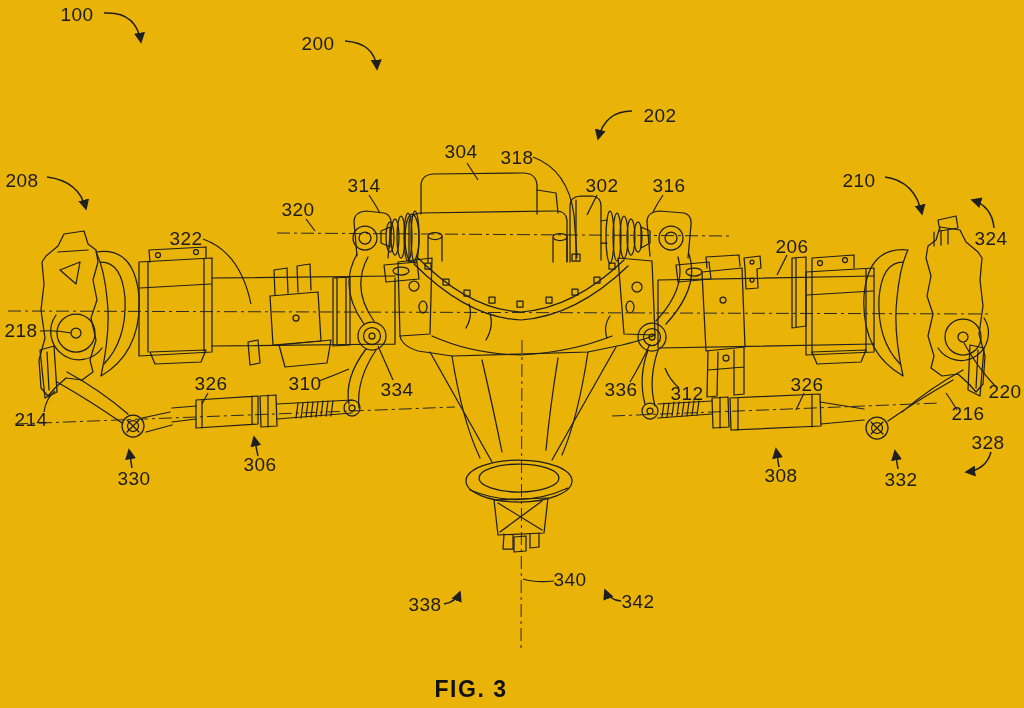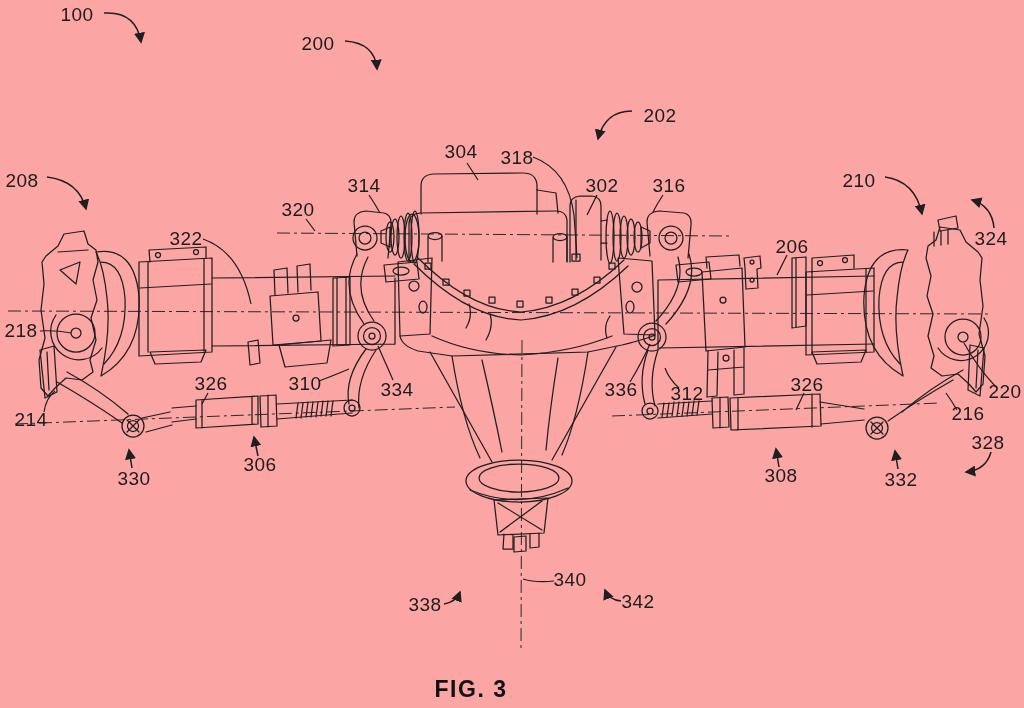--- a/index.html
+++ b/index.html
@@ -1,16 +1,16 @@
 <!DOCTYPE html>
 <html><head>
 <meta charset="utf-8">
 <style>
   html,body{margin:0;padding:0;background:#fff;}
-  .stage{position:relative;width:1024px;height:708px;background:#fca5a5;overflow:hidden;
+  .stage{position:relative;width:1024px;height:708px;background:#eab308;overflow:hidden;
          font-family:"Liberation Sans",sans-serif;text-align:right;}
   svg{display:block;width:1024px;height:708px;}
   .draw path,.draw ellipse,.draw circle,.draw rect,.draw line{
     fill:none;stroke:#1f1f1f;stroke-width:1.25;stroke-linecap:round;stroke-linejoin:round;}
   .thick{stroke-width:3.5;}
   .cl path{fill:none;stroke:#2a2a2a;stroke-width:1;stroke-dasharray:13 4 3 4;}
   .leads path{fill:none;stroke:#1f1f1f;stroke-width:1.2;}
   .arrows path{fill:none;stroke:#1f1f1f;stroke-width:1.5;}
   text.ref{font:19px "Liberation Sans",sans-serif;fill:#1c1c1c;letter-spacing:.5px;}
   text.cap{font:bold 23px "Liberation Sans",sans-serif;fill:#111;letter-spacing:1.5px;}

